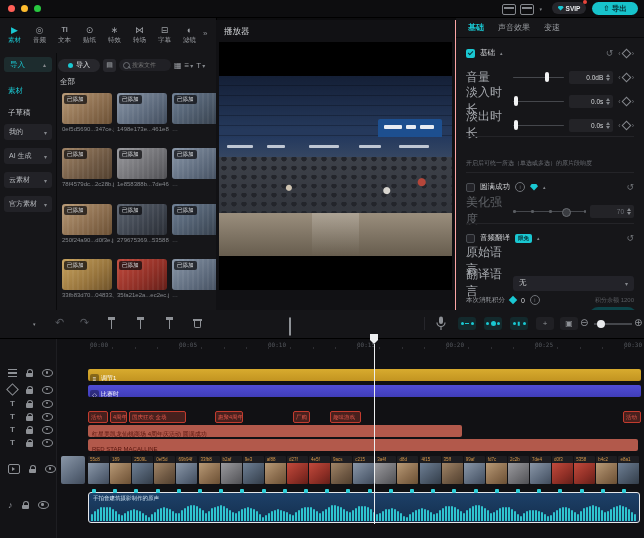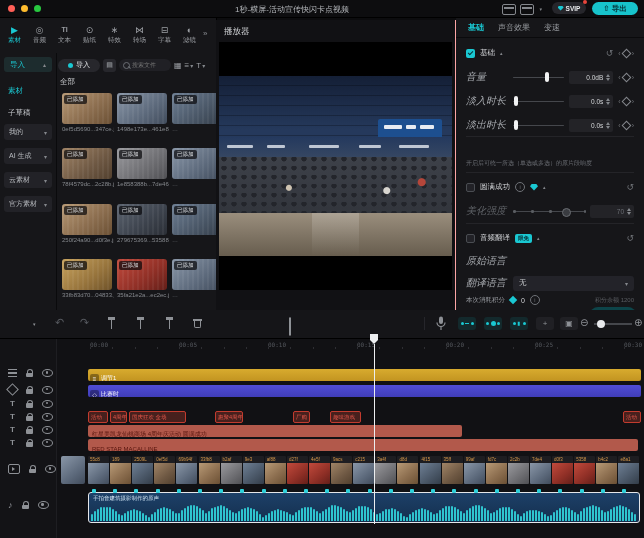--- a/index.html
+++ b/index.html
@@ -87,21 +87,21 @@
   .pic.circ i{left:4px;right:4px;top:2.5px;height:4px;border:1px solid #84878c;background:none;border-radius:50%;}
   #fsic{position:absolute;top:5px;width:10px;height:10px;}
   #fsic:before,#fsic:after{content:"";position:absolute;width:3px;height:3px;}
   #fsic:before{left:0;top:0;border-left:1.5px solid #84878c;border-top:1.5px solid #84878c;}
   #fsic:after{right:0;bottom:0;border-right:1.5px solid #84878c;border-bottom:1.5px solid #84878c;}
   
   #insp-tabs{position:absolute;left:0;top:0;width:100%;height:20px;display:flex;align-items:center;gap:14px;padding-left:12px;border-bottom:1px solid #0a0a0c;}
   .itab{font-size:8px;color:#9b9ea3;}
   .itab.active{color:#1ac8d2;font-weight:bold;}
   .irow{position:absolute;left:0;width:100%;height:20px;display:flex;align-items:center;padding:0 10px;box-sizing:border-box;gap:5px;}
-  .ilabel{font-size:10px;color:#a6a9ae;width:42px;flex:none;font-style:italic;}
+  .ilabel{font-size:12px;color:#a6a9ae;width:42px;flex:none;}
   .ilabel.dim{color:#5f6267;}
   .chk{width:9px;height:9px;border-radius:2px;flex:none;position:relative;}
   .chk.on{background:#1ac8d2;}
   .chk.on:after{content:"";position:absolute;left:2px;top:2px;width:4px;height:2px;border-left:1.5px solid #083238;border-bottom:1.5px solid #083238;transform:rotate(-45deg);}
   .chk.off{background:#222227;border:1px solid #4a4d52;box-sizing:border-box;}
   .sectxt{font-size:7.5px;color:#d3d5d8;}
   .gem2{width:8px;height:7px;background:#1ac8d2;clip-path:polygon(25% 0,75% 0,100% 40%,50% 100%,0 40%);flex:none;}
   .upcaret{font-size:5px;color:#84878c;}
   .spacer{flex:1;}
   .reset{font-size:9px;color:#6f7277;}
@@ -186,21 +186,20 @@
 </style>
 </head>
 <body>
 
 <div id="stage">
 
   <div id="titlebar">
     <span class="light" style="left:8px;background:#ff5f57;"></span>
     <span class="light" style="left:21px;background:#febc2e;"></span>
     <span class="light" style="left:34px;background:#28c840;"></span>
-    <div id="title">1秒-横屏-活动宣传快闪卡点视频</div>
     <span class="tb-ic" style="right:128px;">
         <i></i>
       </span>
     <span class="tb-ic" style="right:110px;">
         <i></i>
       </span>
     <span style="position:absolute;right:102px;top:6px;font-size:5px;color:#84878c;">▾</span>
     <div id="svip" style="right:58px;">
       <span class="gem"></span>
       <span class="t">SVIP</span>

